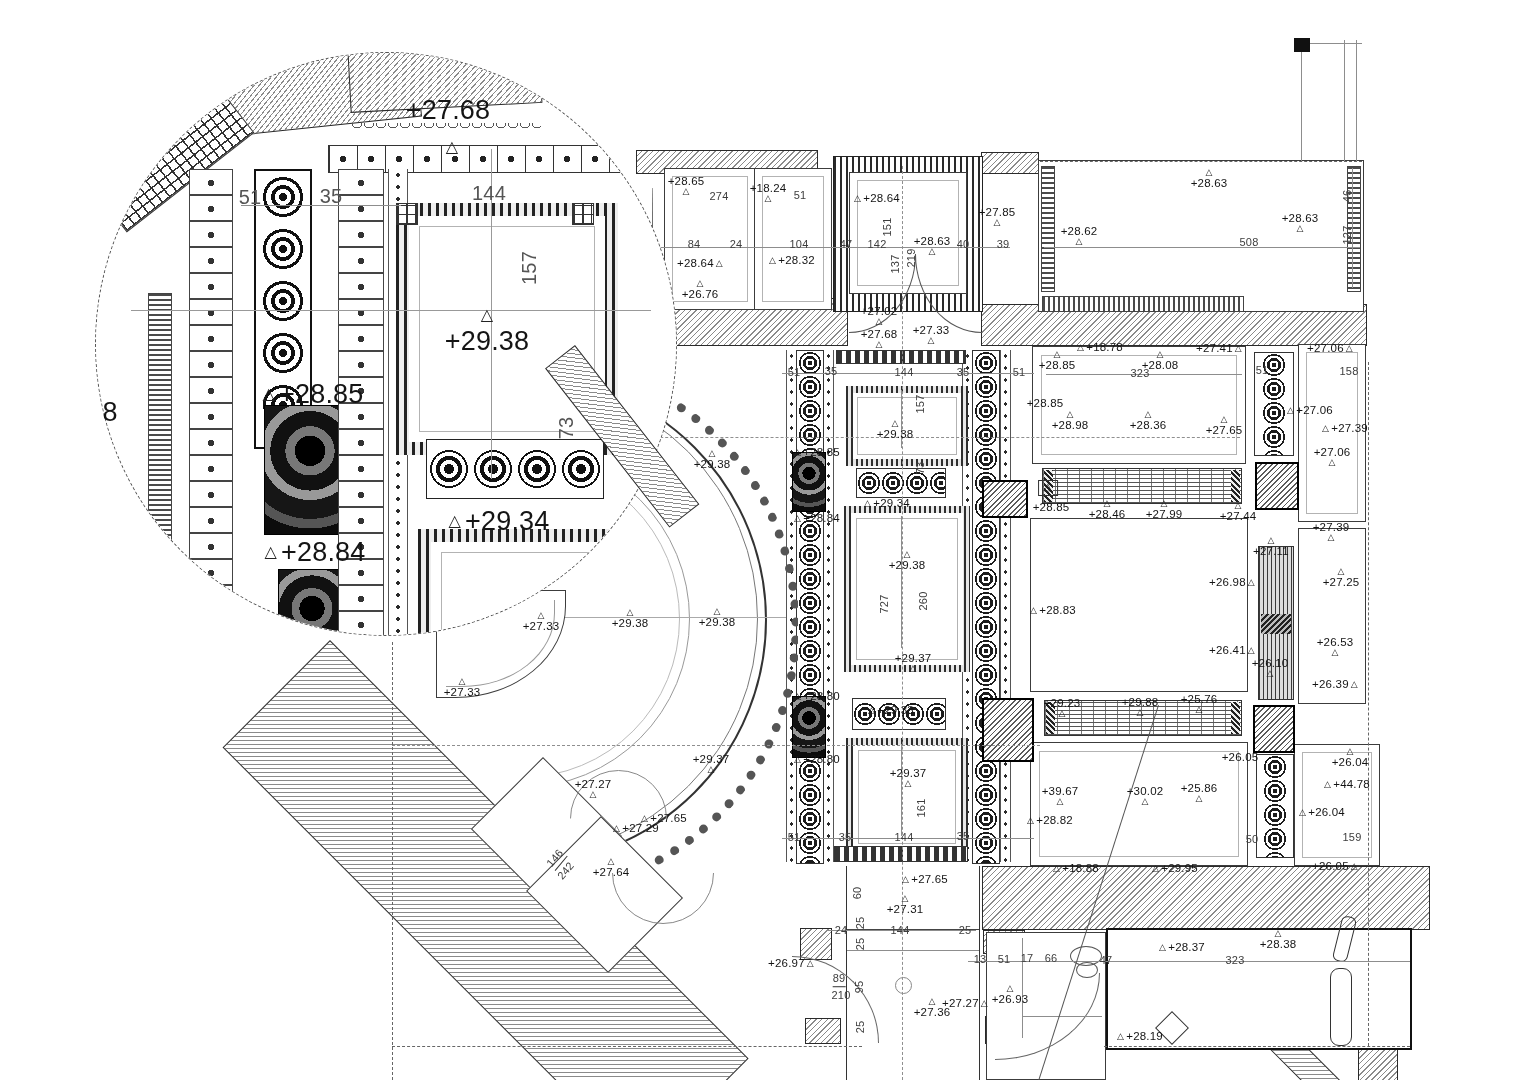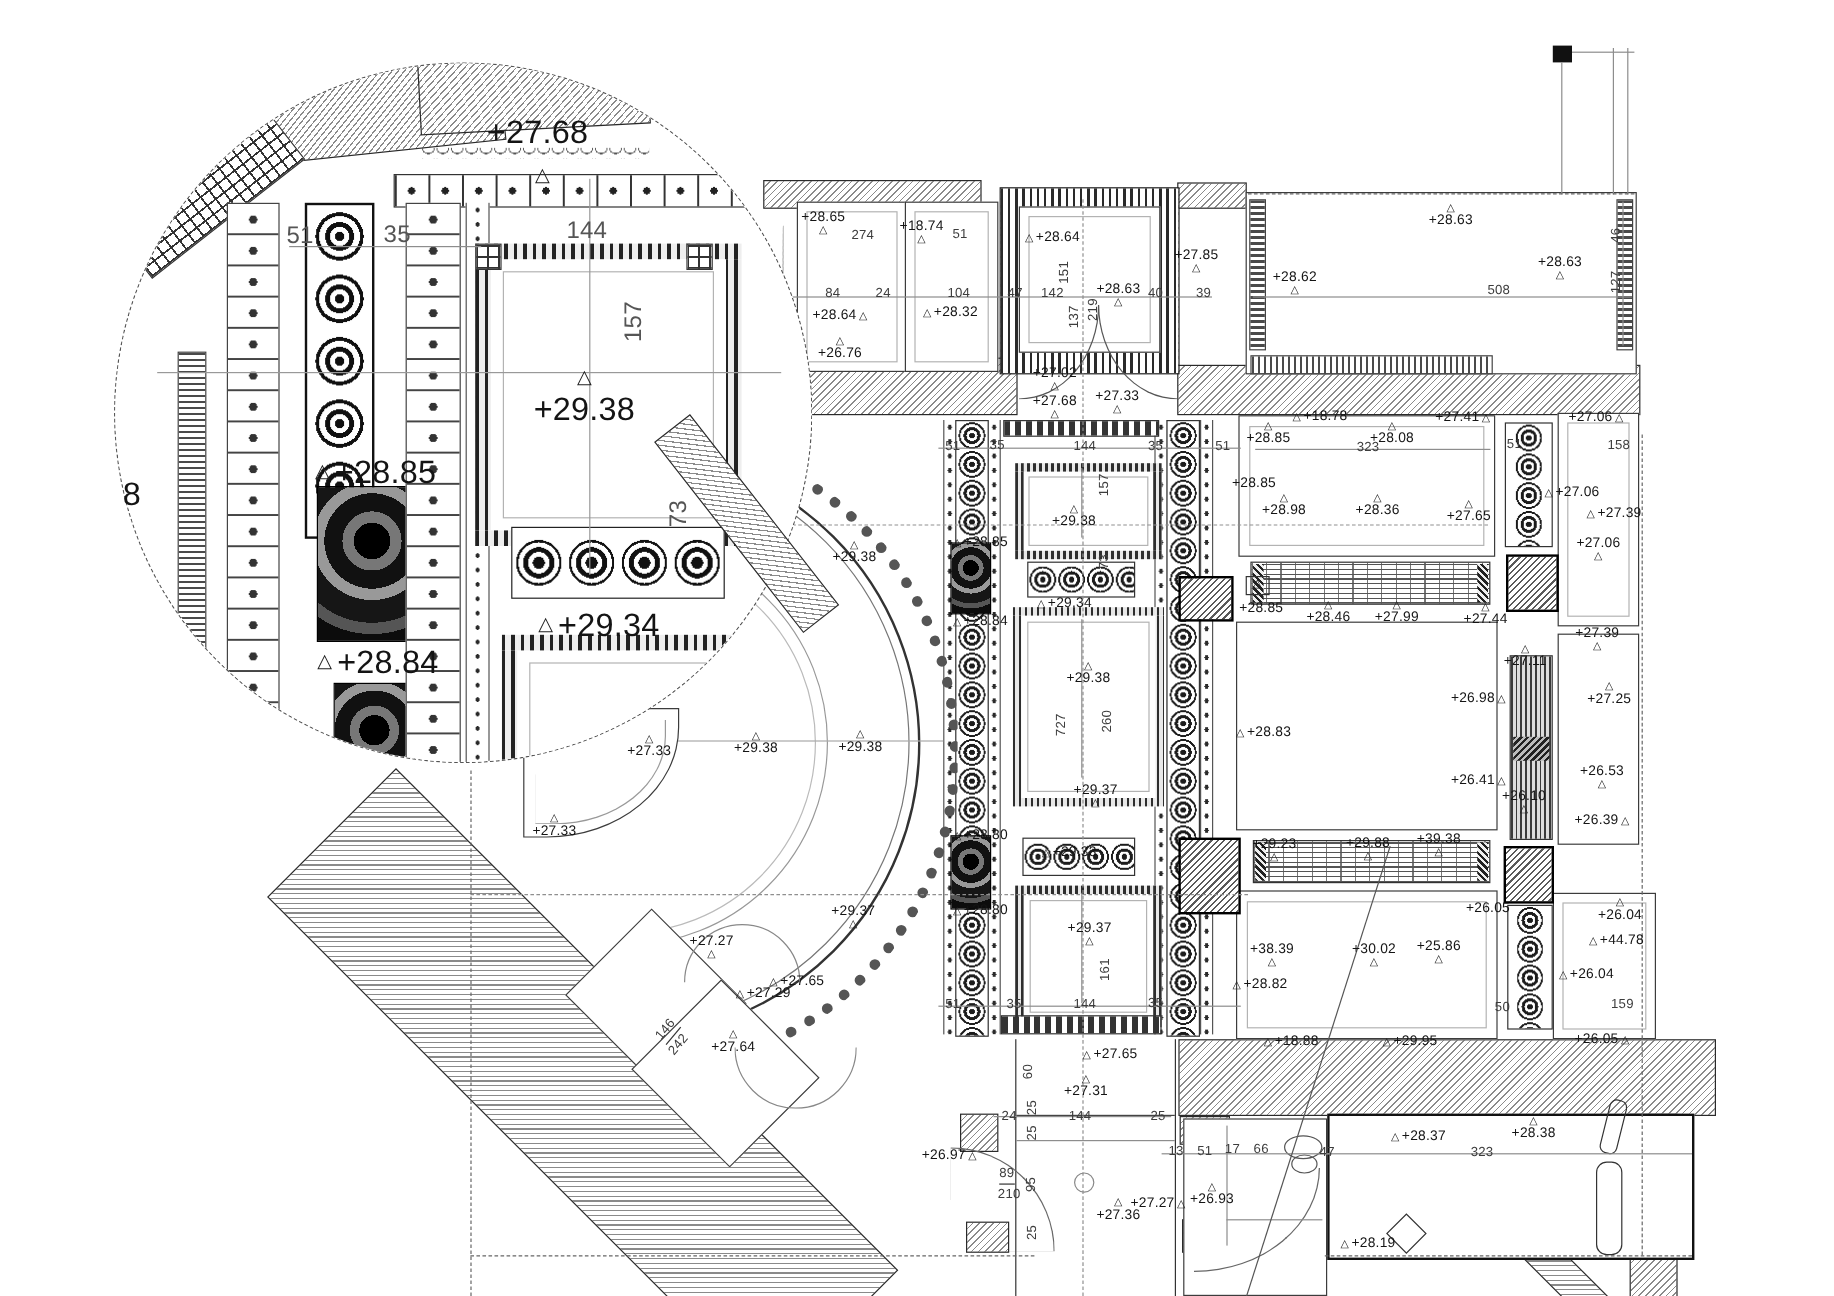--- a/index.html
+++ b/index.html
@@ -303,21 +303,21 @@
       </div>
       <div class="ann e tb" style="left: 686px; top: 186px;">
         <span class="tri">△</span>
         <span class="tx">+28.65</span>
       </div>
       <div class="ann d" style="left: 719px; top: 197px;">
         <span class="tx">274</span>
       </div>
       <div class="ann e tb" style="left: 768px; top: 193px;">
         <span class="tri">△</span>
-        <span class="tx">+18.74</span>
+        <span class="tx">+18.24</span>
       </div>
       <div class="ann d" style="left: 800px; top: 196px;">
         <span class="tx">51</span>
       </div>
       <div class="ann e" style="left: 877px; top: 198px;">
         <span class="tri">△</span>
         <span class="tx">+28.64</span>
       </div>
       <div class="ann d" style="left: 888px; top: 227px; transform: translate(-50%, -50%) rotate(-90deg);">
         <span class="tx">151</span>
@@ -643,21 +643,21 @@
       <div class="ann e tb" style="left: 1062px; top: 708px;">
         <span class="tri">△</span>
         <span class="tx">+29.23</span>
       </div>
       <div class="ann e tb" style="left: 1140px; top: 707px;">
         <span class="tri">△</span>
         <span class="tx">+29.88</span>
       </div>
       <div class="ann e tb" style="left: 1199px; top: 704px;">
         <span class="tri">△</span>
-        <span class="tx">+39.38</span>
+        <span class="tx">+25.76</span>
       </div>
       <div class="ann e" style="left: 1240px; top: 757px;">
         <span class="tx">+26.05</span>
       </div>
       <div class="ann e ta" style="left: 1350px; top: 758px;">
         <span class="tri">△</span>
         <span class="tx">+26.04</span>
       </div>
       <div class="ann e" style="left: 1347px; top: 784px;">
         <span class="tri">△</span>
@@ -666,21 +666,21 @@
       <div class="ann e" style="left: 1322px; top: 812px;">
         <span class="tri">△</span>
         <span class="tx">+26.04</span>
       </div>
       <div class="ann e" style="left: 1050px; top: 820px;">
         <span class="tri">△</span>
         <span class="tx">+28.82</span>
       </div>
       <div class="ann e tb" style="left: 1060px; top: 796px;">
         <span class="tri">△</span>
-        <span class="tx">+38.39</span>
+        <span class="tx">+39.67</span>
       </div>
       <div class="ann e tb" style="left: 1145px; top: 796px;">
         <span class="tri">△</span>
         <span class="tx">+30.02</span>
       </div>
       <div class="ann e tb" style="left: 1199px; top: 793px;">
         <span class="tri">△</span>
         <span class="tx">+25.86</span>
       </div>
       <div class="ann d" style="left: 1252px; top: 840px;">

